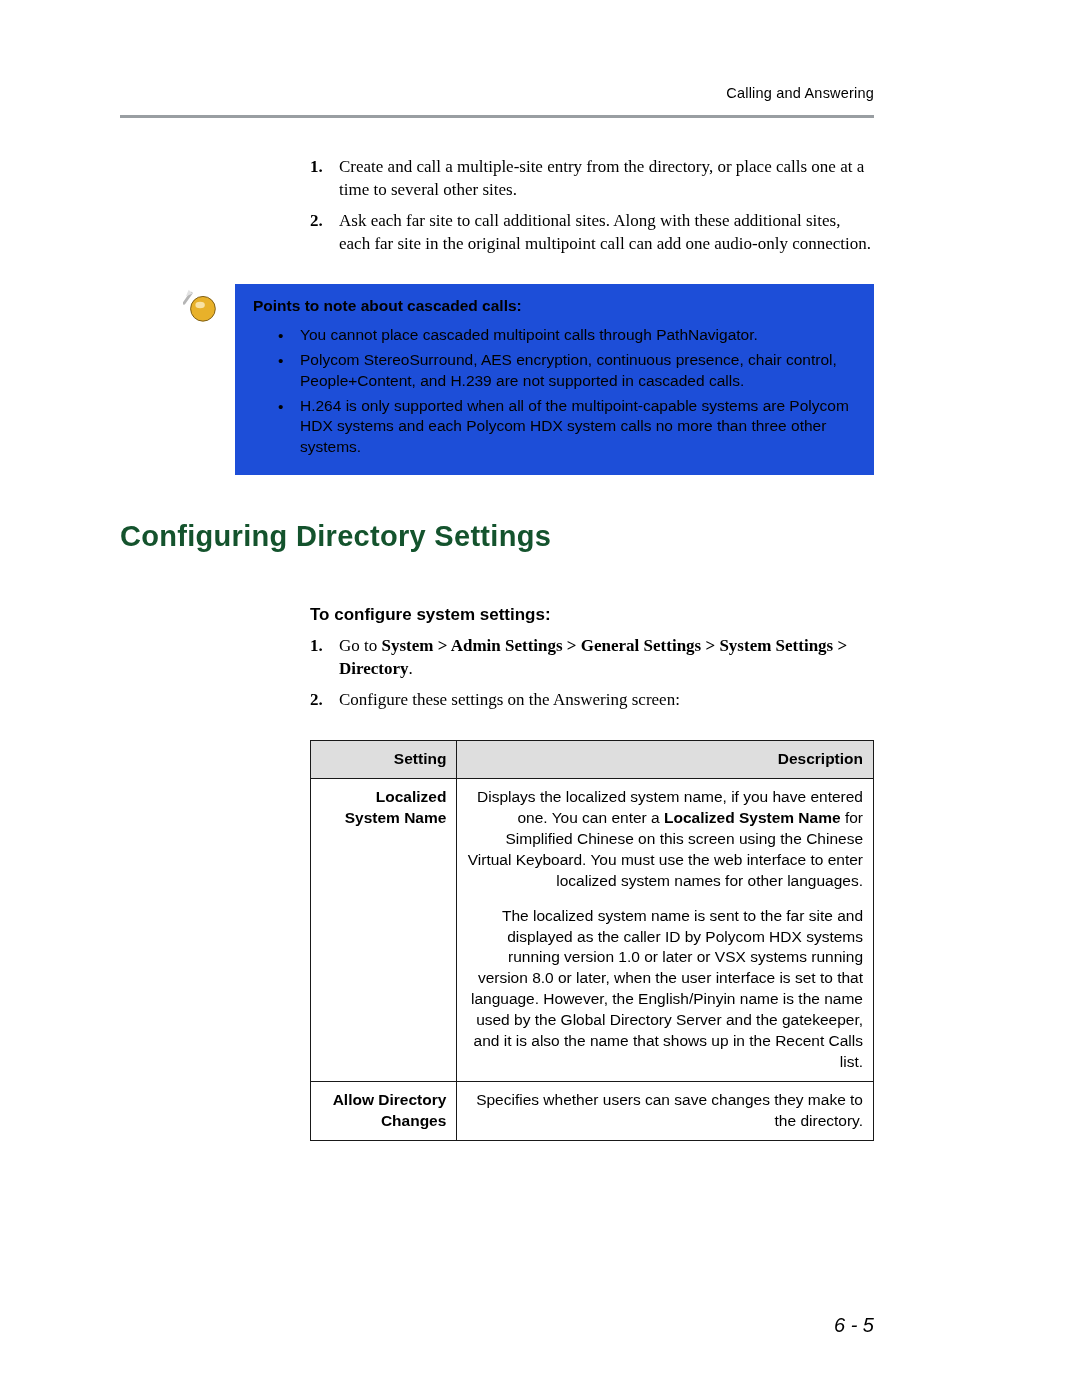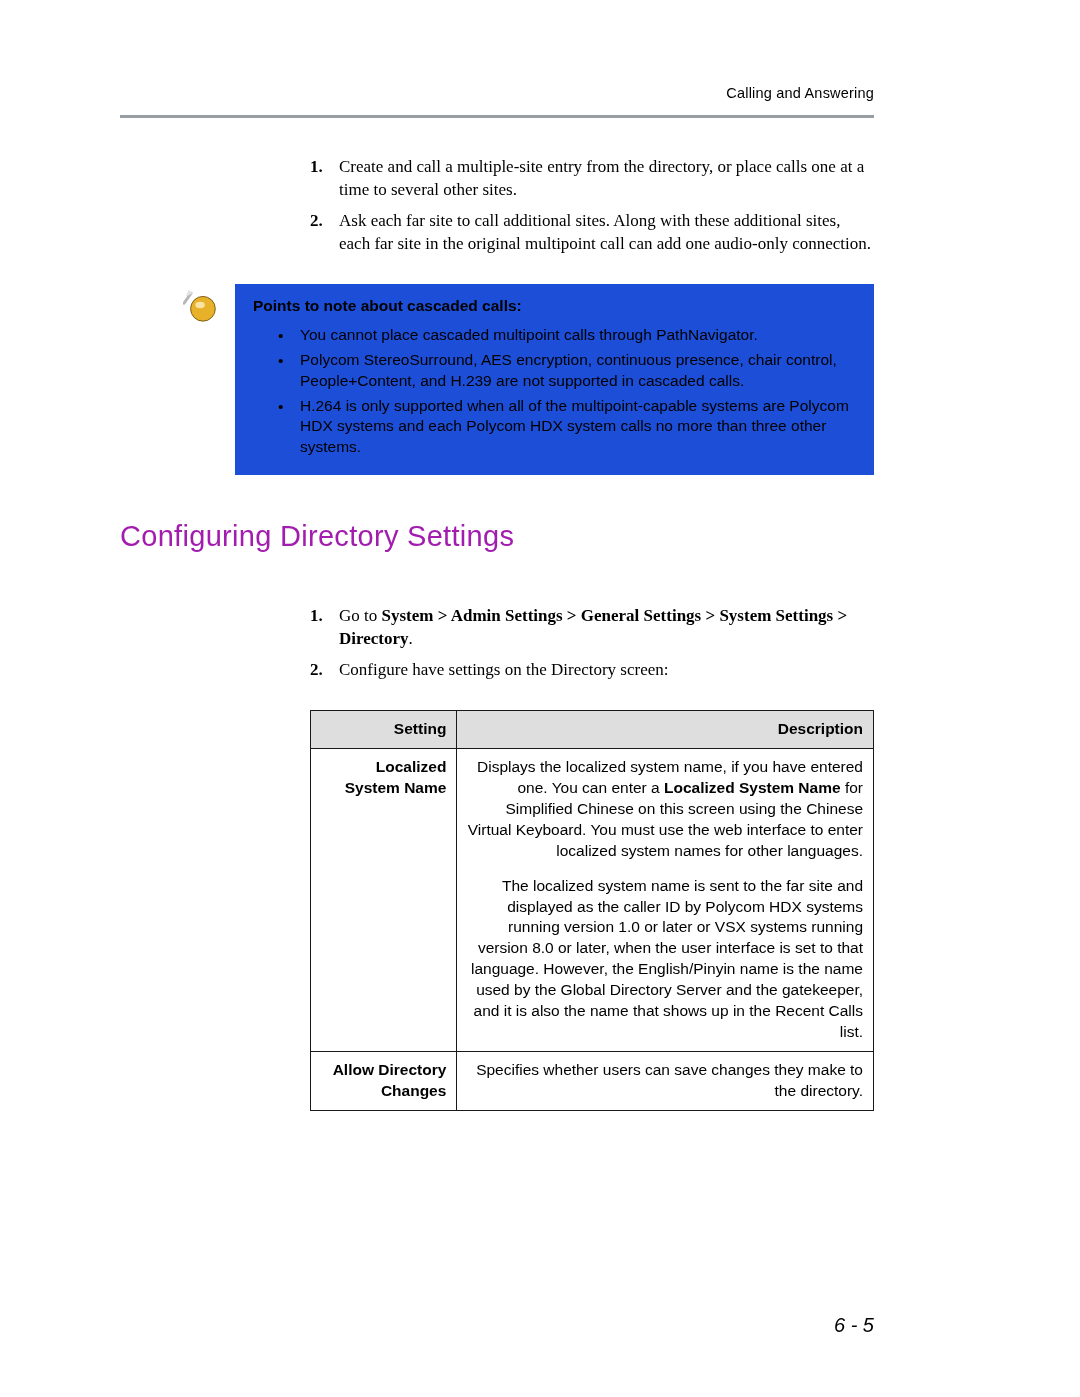--- a/index.html
+++ b/index.html
@@ -88,22 +88,22 @@
     margin-bottom: 4px;
   }
   .note-box ul li::before {
     content: "•";
     position: absolute;
     left: 0;
     top: 1px;
   }
   .section-head {
     font-family: "Arial Narrow", Arial, sans-serif;
-    font-weight: normal;
-    color: #a21caf;
+    font-weight: bold;
+    color: #14532d;
     font-size: 29px;
     letter-spacing: 0.3px;
     margin: 45px 0 52px -190px; 
   }
   .bold {
     font-weight: bold;
   }
   table.settings {
     width: 100%;
     border-collapse: collapse;
@@ -164,26 +164,27 @@
       <div class="note-heading">Points to note about cascaded calls:</div>
       <ul>
         <li>You cannot place cascaded multipoint calls through PathNavigator.</li>
         <li>Polycom StereoSurround, AES encryption, continuous presence, chair control, People+Content, and H.239 are not supported in cascaded calls.</li>
         <li>H.264 is only supported when all of the multipoint-capable systems are Polycom HDX systems and each Polycom HDX system calls no more than three other systems.</li>
       </ul>
     </div>
 
     <div class="section-head">Configuring Directory Settings</div>
 
+    <div class="heading-small">To configure system settings:</div>
 
     <ol class="main-steps">
       <li>
         <span>Go to </span><span class="bold">System &gt; Admin Settings &gt; General Settings &gt; System Settings &gt; Directory</span><span>.</span>
       </li>
-      <li>Configure have settings on the Directory screen:</li>
+      <li>Configure these settings on the Answering screen:</li>
     </ol>
 
     <table class="settings">
       <thead>
         <tr>
           <th>Setting</th>
           <th>Description</th>
         </tr>
       </thead>
       <tbody>

